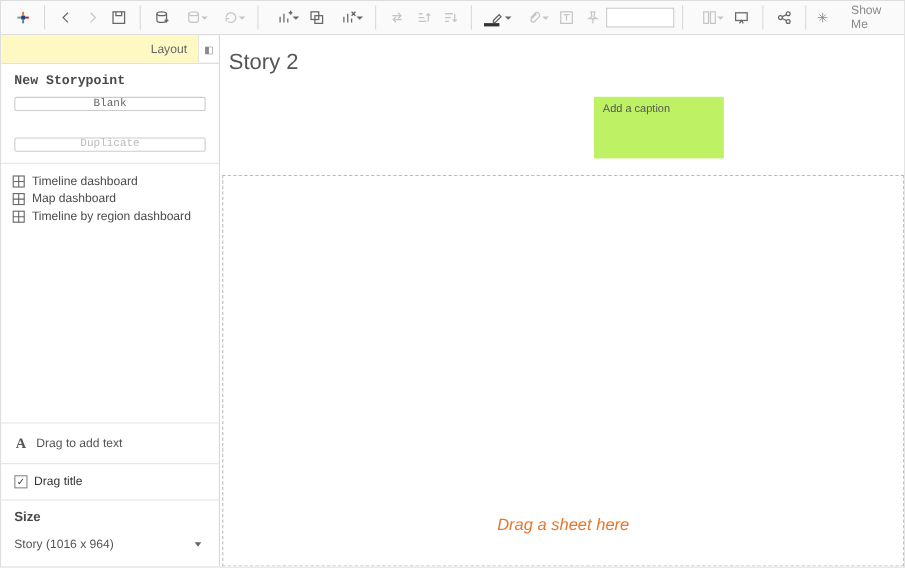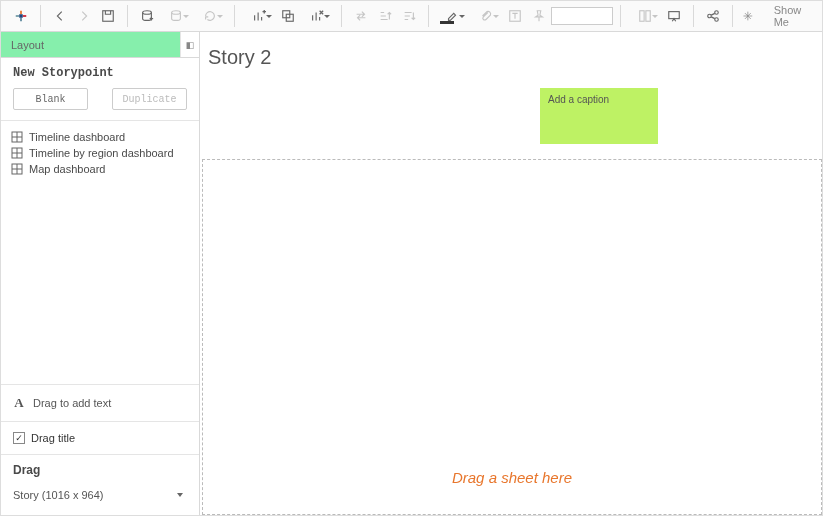--- a/index.html
+++ b/index.html
@@ -14,25 +14,25 @@
   .tbtn.drop::after { content: ""; border-left: 3px solid transparent; border-right: 3px solid transparent; border-top: 3px solid #666; position: absolute; right: 4px; top: 11px; }
   .color-swatch { width: 14px; height: 3px; background: #333; position: absolute; bottom: 4px; left: 5px; }
   .tool-input { width: 62px; height: 18px; border: 1px solid #ccc; background: #fff; }
   .showme { margin-left: auto; display: flex; align-items: center; gap: 20px; color: #888; padding: 0 6px; }
   .showme svg { width: 14px; height: 14px; stroke: #888; fill: none; }
   .main { flex: 1; display: flex; min-height: 0; }
   .sidebar { width: 199px; border-right: 1px solid #d9d9d9; display: flex; flex-direction: column; }
   .tabs { display: flex; height: 26px; border-bottom: 1px solid #d9d9d9; }
   .tab { flex: 1; display: flex; align-items: center; padding: 0 10px; font-size: 11px; border-right: 1px solid #e5e5e5; }
   .tab.active { font-weight: 600; background: #fff; }
-  .tab.inactive { background: #86efac; color: #666; }
+  .tab.inactive { background: #fef9c3; color: #666; justify-content: flex-end; }
   .tab-pin { width: 18px; display: flex; align-items: center; justify-content: center; font-size: 9px; color: #888; }
   .sec { padding: 8px 12px 10px; font-family: Liberation Mono, monospace; }
   .sec-title { font-size: 12px; font-weight: 600; color: #4a4a4a; margin-bottom: 8px; }
-  .btn-row { display: flex; gap: 24px; }
+  .btn-row { display: flex; gap: 24px; flex-direction: column; }
   .smallbtn { flex: 1; height: 22px; border: 1px solid #ccc; background: #fff; font-size: 10px; color: #666; display: flex; align-items: center; justify-content: center; border-radius: 2px; }
   .smallbtn.disabled { color: #bbb; }
   .dash-list { border-top: 1px solid #e5e5e5; padding: 8px 10px; flex: 1; overflow: auto; }
   .dash-item { display: flex; align-items: center; gap: 6px; padding: 2px 0; font-size: 11px; color: #4a4a4a; }
   .dash-item svg { width: 12px; height: 12px; stroke: #666; fill: none; }
   .bottom { margin-top: auto; }
   .drag-text { border-top: 1px solid #e5e5e5; padding: 10px 12px; display: flex; align-items: center; gap: 8px; font-size: 11px; color: #555; }
   .drag-text .A { font-family: Georgia, serif; font-size: 13px; font-weight: bold; color: #555; width: 12px; text-align: center; }
   .showtitle-row { border-top: 1px solid #e5e5e5; padding: 10px 12px; display: flex; align-items: center; gap: 6px; font-size: 11px; }
   .cb { width: 12px; height: 12px; border: 1px solid #888; display: inline-flex; align-items: center; justify-content: center; font-size: 9px; color: #333; }
@@ -233,41 +233,41 @@
             <rect x="1" y="1" width="10" height="10"></rect>
             <path d="M1 6h10M6 1v10"></path>
           </svg>
           <span>Timeline dashboard</span>
         </div>
       <div class="dash-item">
           <svg viewBox="0 0 12 12">
             <rect x="1" y="1" width="10" height="10"></rect>
             <path d="M1 6h10M6 1v10"></path>
           </svg>
-          <span>Timeline by region dashboard</span>
+          <span>Map dashboard</span>
         </div>
       <div class="dash-item">
           <svg viewBox="0 0 12 12">
             <rect x="1" y="1" width="10" height="10"></rect>
             <path d="M1 6h10M6 1v10"></path>
           </svg>
-          <span>Map dashboard</span>
+          <span>Timeline by region dashboard</span>
         </div>
     </div>
     <div class="bottom">
       <div class="drag-text">
           <span class="A">A</span>
           <span>Drag to add text</span>
         </div>
       <div class="showtitle-row">
         <span class="cb">✓</span>
         <span>Drag title</span>
       </div>
       <div class="size-sec">
-        <div class="size-title">Drag</div>
+        <div class="size-title">Size</div>
         <div class="size-select">
             <span>Story (1016 x 964)</span>
           </div>
       </div>
     </div>
   </div>
 
   <div class="canvas">
     <div class="story-title">Story 2</div>
     <div class="caption-box">Add a caption</div>

